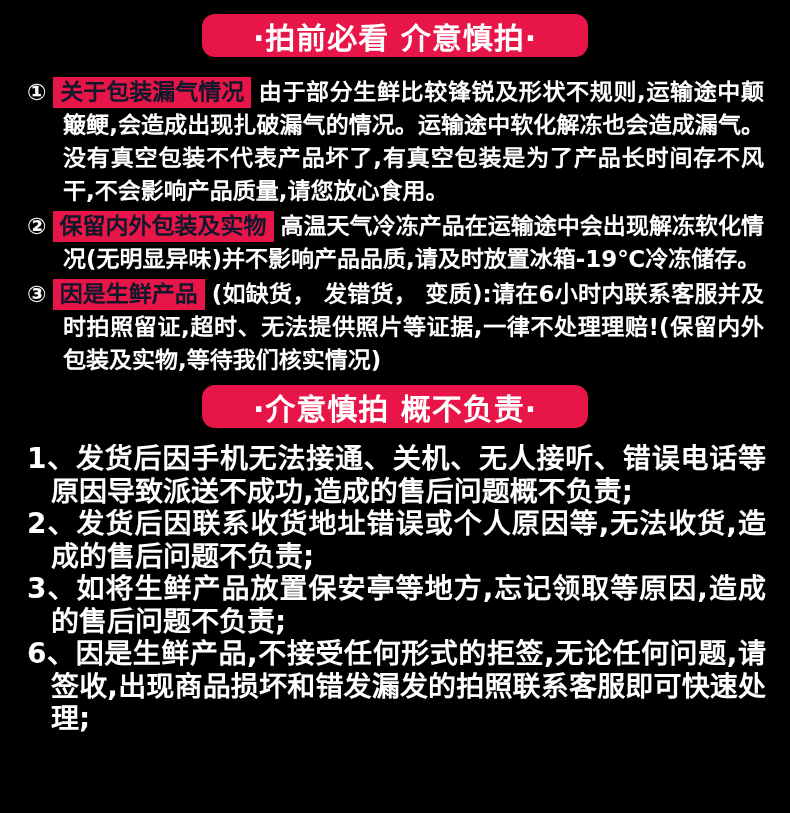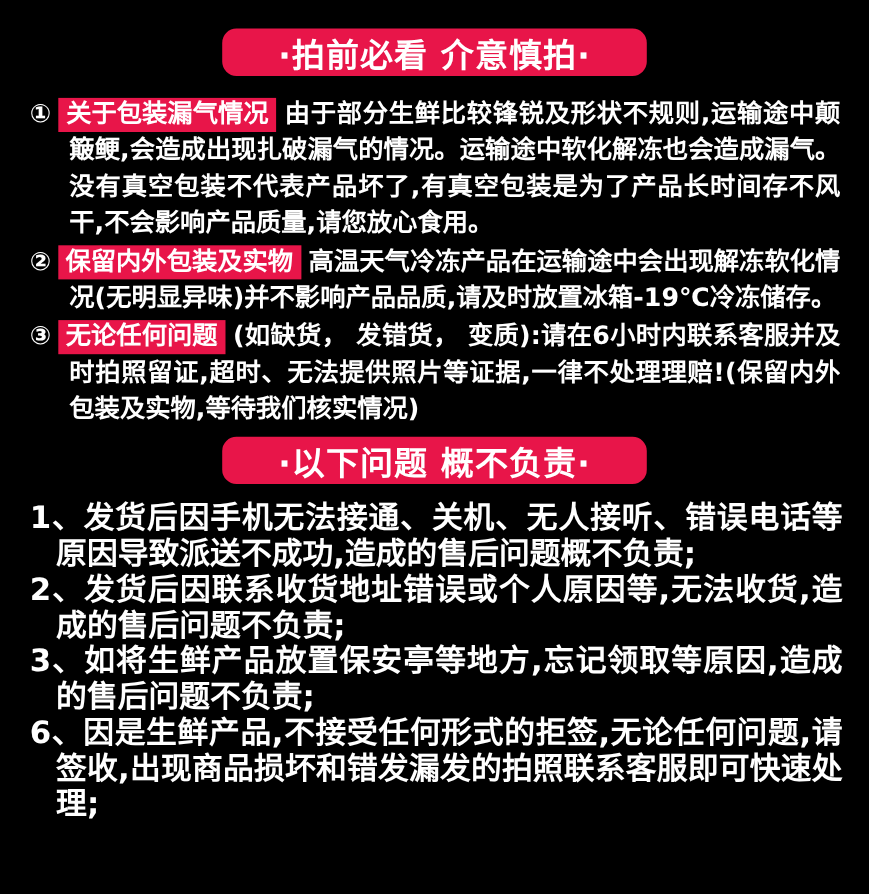--- a/index.html
+++ b/index.html
@@ -22,33 +22,33 @@
   .banner{
     width:386px;height:43px;
     margin:0 auto;
     background:var(--accent);
     border-radius:13px;
     display:flex;align-items:center;justify-content:center;
     font-size:30px;font-weight:700;color:#fff;
     letter-spacing:1px;
     white-space:nowrap;
   }
-  .banner--top{margin-top:26px;}
+  .banner--top{margin-top:14px;}
   .banner--mid{margin-top:8px;}
   .notices{padding:19px 26px 0 27px;}
   .notice{
     font-size:23px;line-height:33px;
     padding-left:36px;text-indent:-36px;
     text-align:justify;
     margin-bottom:2px;
   }
   .notice-num{display:inline;margin-right:6px;}
   .notice-label{
     display:inline-block;text-indent:0;
-    background:var(--accent);color:#ffffff;
+    background:var(--accent);color:#0f172a;
     padding:1px 7px 2px 7px;
     margin-right:7px;
     line-height:28px;
   }
   .disclaimers{
     list-style:none;
     padding:15px 24px 0 27px;
   }
   .disclaimer{
     font-size:28px;line-height:32.5px;
@@ -67,26 +67,26 @@
   </div>
 
   <div class="notices">
     <p class="notice">
       <span class="notice-num">①</span><span class="notice-label">关于包装漏气情况</span><span>由于部分生鲜比较锋锐及形状不规则,运输途中颠簸鲠,会造成出现扎破漏气的情况。运输途中软化解冻也会造成漏气。没有真空包装不代表产品坏了,有真空包装是为了产品长时间存不风干,不会影响产品质量,请您放心食用。</span>
     </p>
     <p class="notice">
       <span class="notice-num">②</span><span class="notice-label">保留内外包装及实物</span><span>高温天气冷冻产品在运输途中会出现解冻软化情况(无明显异味)并不影响产品品质,请及时放置冰箱-19℃冷冻储存。</span>
     </p>
     <p class="notice">
-      <span class="notice-num">③</span><span class="notice-label">无论任何问题</span><span>(如缺货， 发错货， 变质):请在6小时内联系客服并及时拍照留证,超时、无法提供照片等证据,一律不处理理赔!(保留内外包装及实物,等待我们核实情况)</span>
+      <span class="notice-num">③</span><span class="notice-label">因是生鲜产品</span><span>(如缺货， 发错货， 变质):请在6小时内联系客服并及时拍照留证,超时、无法提供照片等证据,一律不处理理赔!(保留内外包装及实物,等待我们核实情况)</span>
     </p>
   </div>
 
   <div class="banner banner--mid">
-    <span>·以下问题 概不负责·</span>
+    <span>·介意慎拍 概不负责·</span>
   </div>
 
   <ol class="disclaimers">
     <li class="disclaimer">
       <span class="d-num">1、</span><span>发货后因手机无法接通、关机、无人接听、错误电话等原因导致派送不成功,造成的售后问题概不负责;</span>
     </li>
     <li class="disclaimer">
       <span class="d-num">2、</span><span>发货后因联系收货地址错误或个人原因等,无法收货,造成的售后问题不负责;</span>
     </li>
     <li class="disclaimer">

